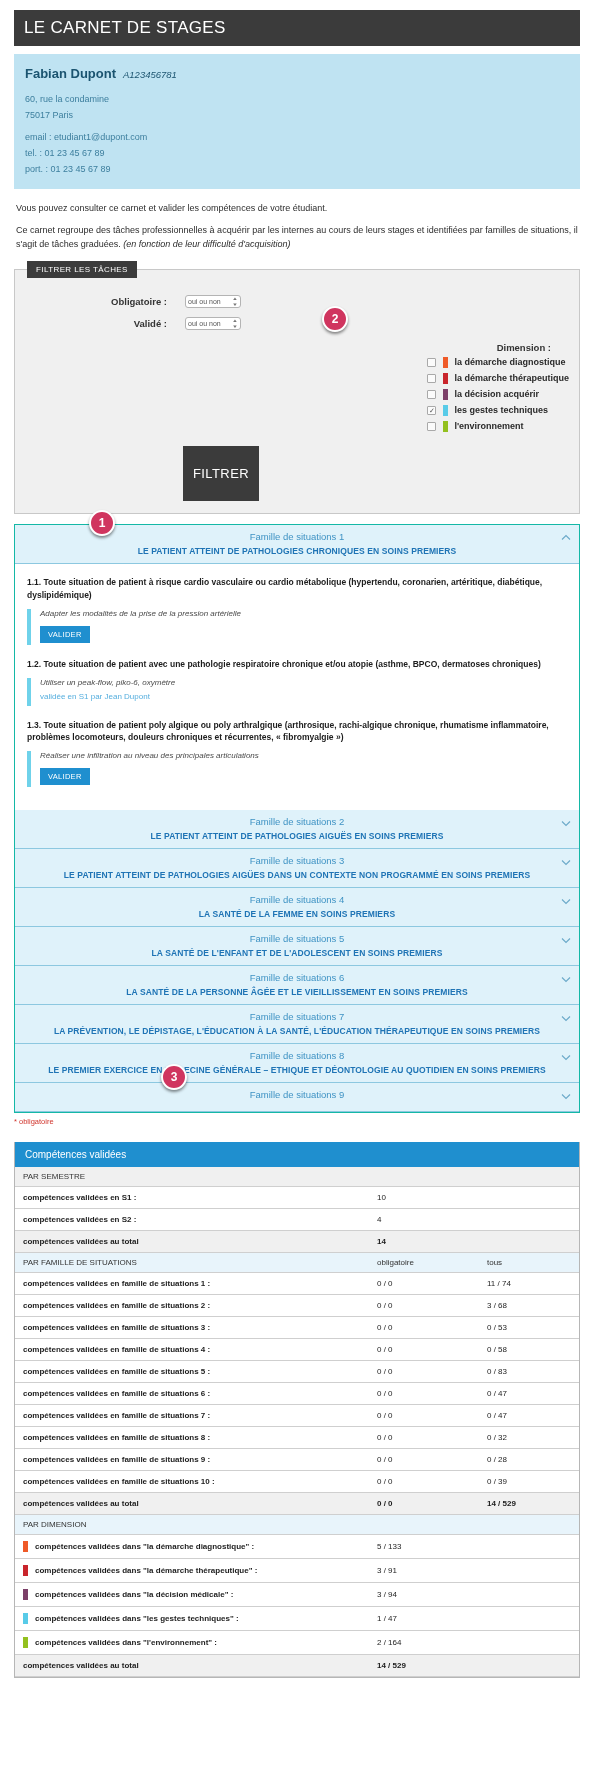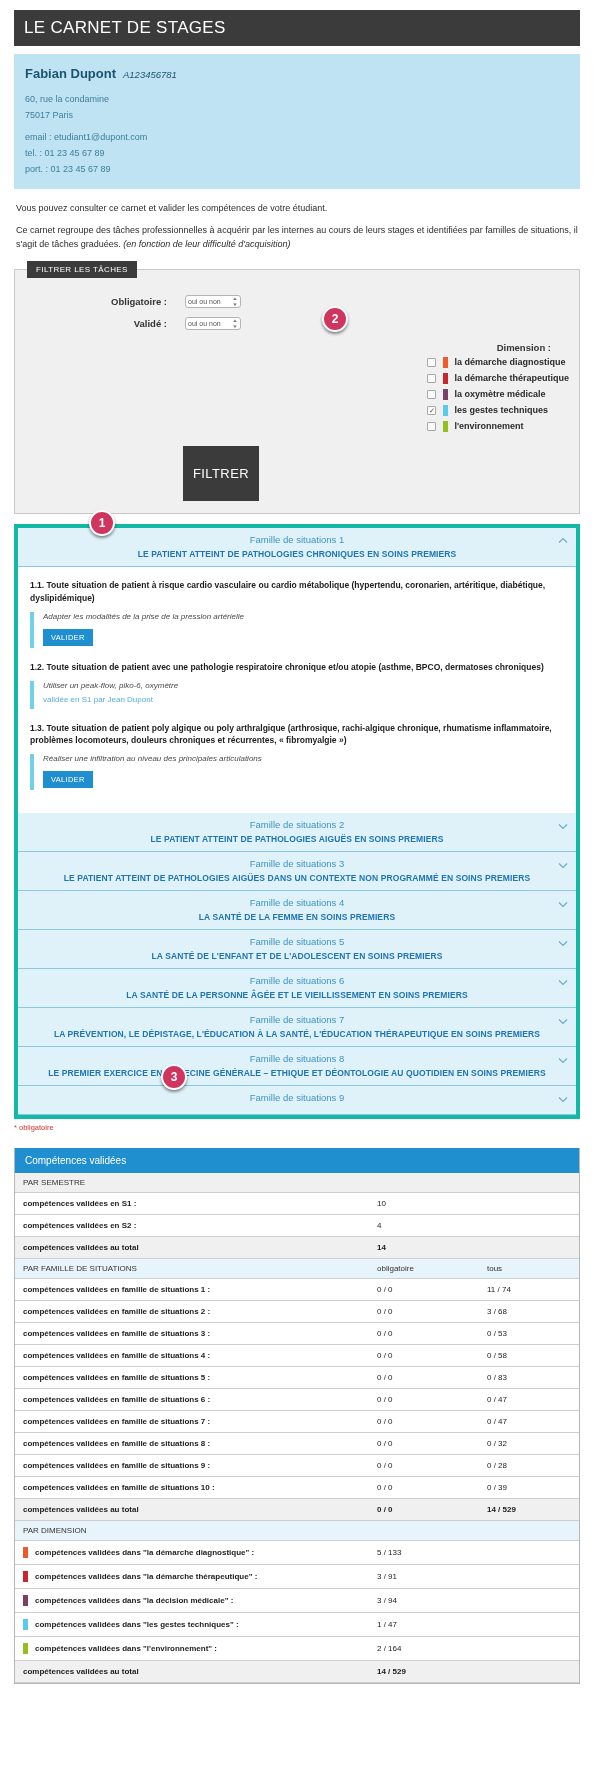--- a/index.html
+++ b/index.html
@@ -83,21 +83,21 @@
   }
   .swatch { width: 5px; height: 11px; margin-right: 6px; display: inline-block; }
   .dimtxt { font-size: 9px; font-weight: bold; color: #2a2a2a; }
   .filterbtn {
     display: inline-block; background: #3b3b3b; color: #fff;
     font-size: 13px; padding: 20px 10px; margin: 12px 0 0 158px;
     letter-spacing: .4px;
   }
 
   
-  .accordion { margin: 10px 14px 0 14px; border: 4px solid #14b8a6; }
+  .accordion { margin: 10px 14px 0 14px; border: 1px solid #14b8a6; }
   .acc-head {
     background: #dff2fa; border-bottom: 1px solid #8cc8e0;
     padding: 6px 24px 7px 24px; position: relative; text-align: center;
   }
   .acc-head.open { background: #dff2fa; }
   .acc-title { color: #3f93c4; font-size: 9.5px; margin-bottom: 4px; }
   .acc-sub { color: #1f74b5; font-size: 8.5px; font-weight: bold; letter-spacing: .1px; }
   .chev {
     position: absolute; right: 9px; top: 8px;
     width: 9px; height: 9px; color: #6aa9c9;
@@ -203,21 +203,21 @@
               <span class="dimtxt">la démarche diagnostique</span>
             </div>
             <div class="dimrow">
               <span class="cbx"></span>
               <span class="swatch" style="background: rgb(201, 37, 44);"></span>
               <span class="dimtxt">la démarche thérapeutique</span>
             </div>
             <div class="dimrow">
               <span class="cbx"></span>
               <span class="swatch" style="background: rgb(124, 63, 104);"></span>
-              <span class="dimtxt">la oxymètre médicale</span>
+              <span class="dimtxt">la décision acquérir</span>
             </div>
             <div class="dimrow">
               <span class="cbx">✓</span>
               <span class="swatch" style="background: rgb(88, 203, 232);"></span>
               <span class="dimtxt">les gestes techniques</span>
             </div>
             <div class="dimrow">
               <span class="cbx"></span>
               <span class="swatch" style="background: rgb(147, 192, 31);"></span>
               <span class="dimtxt">l'environnement</span>

